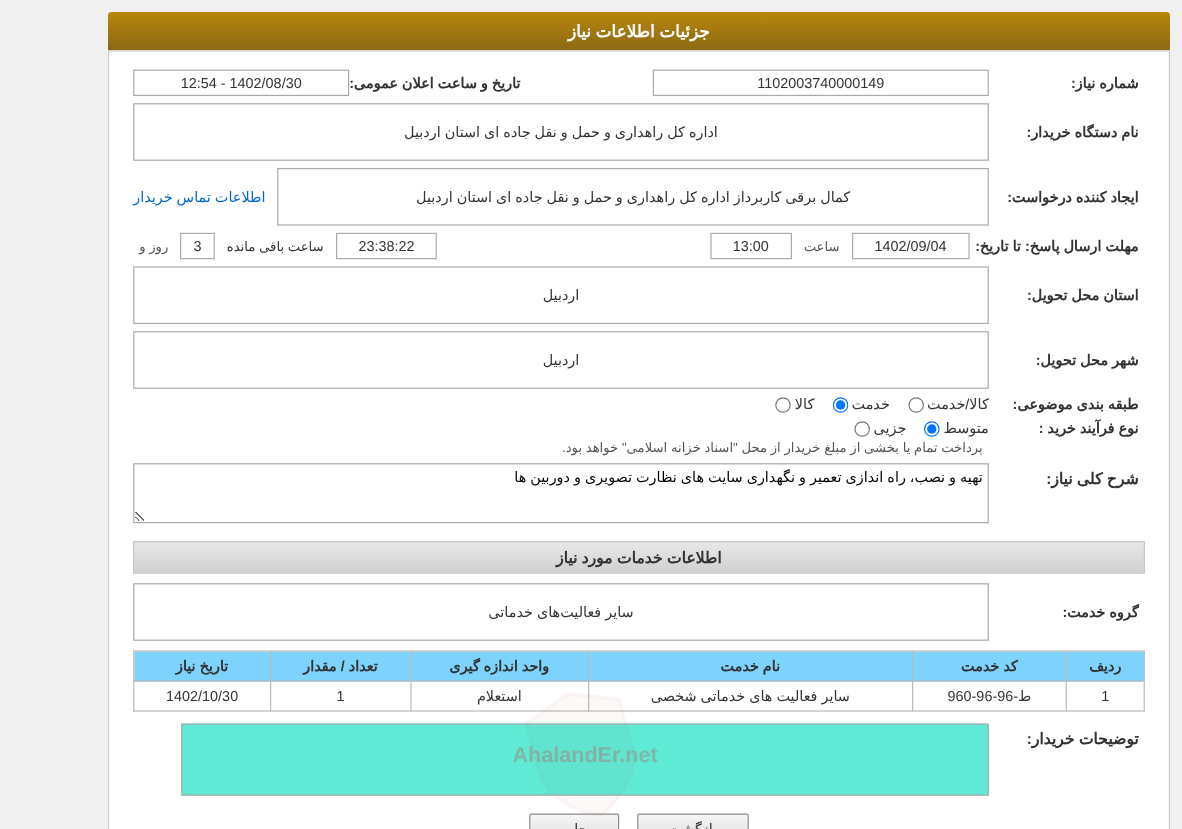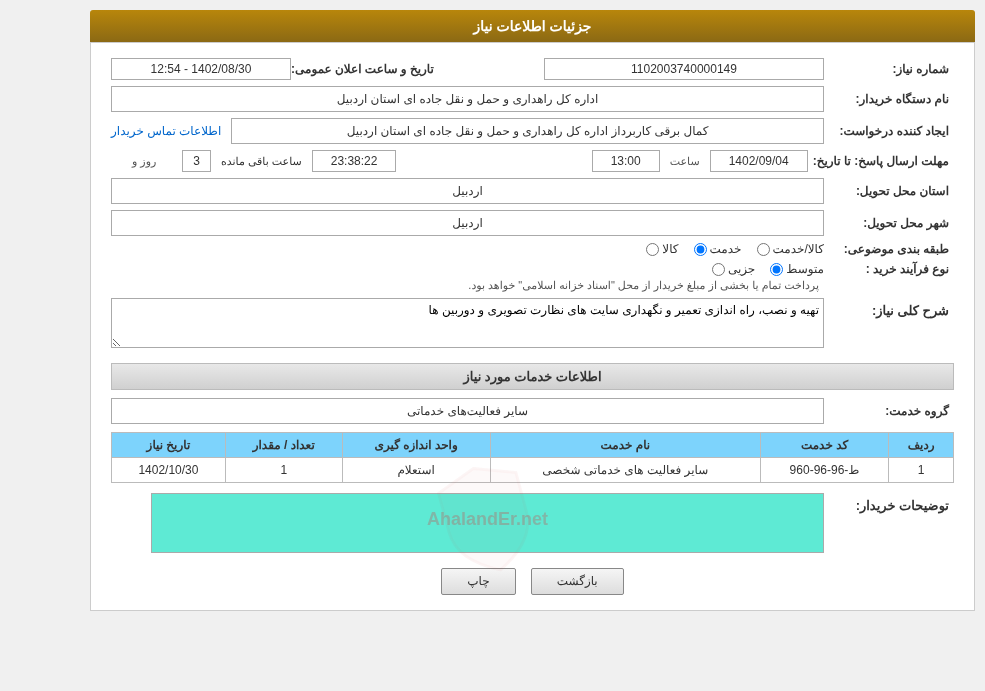--- a/index.html
+++ b/index.html
@@ -56,21 +56,21 @@
     .info-value {
       border: 1px solid #aaa;
       background: white;
       padding: 3px 6px;
       min-width: 200px;
       text-align: center;
     }
     .info-value-wide {
       border: 1px solid #aaa;
       background: white;
-      padding: 5px 6px;
+      padding: 16px 6px;
       flex: 1;
       text-align: center;
     }
     .info-value-link {
       color: #0066cc;
       cursor: pointer;
       text-decoration: none;
       margin-right: 10px;
     }
     .date-row {
@@ -234,21 +234,21 @@
 
     <div class="date-row">
       <span class="info-label">مهلت ارسال پاسخ: تا تاریخ:</span>
       <span class="date-box">1402/09/04</span>
       <span class="date-label" style="margin: 0 5px;">ساعت</span>
       <span class="date-box">13:00</span>
       <span style="flex:1;"></span>
       <span class="date-box">23:38:22</span>
       <span class="remaining-label" style="margin: 0 5px;">ساعت باقی مانده</span>
       <span class="date-box" style="padding: 3px 10px;">3</span>
-      <span class="date-label" style="margin: 0 21px;">روز و</span>
+      <span class="date-label" style="margin: 0 5px;">روز و</span>
     </div>
 
     <div class="info-row">
       <span class="info-label">استان محل تحویل:</span>
       <span class="info-value-wide">اردبیل</span>
     </div>
 
     <div class="info-row">
       <span class="info-label">شهر محل تحویل:</span>
       <span class="info-value-wide">اردبیل</span>

